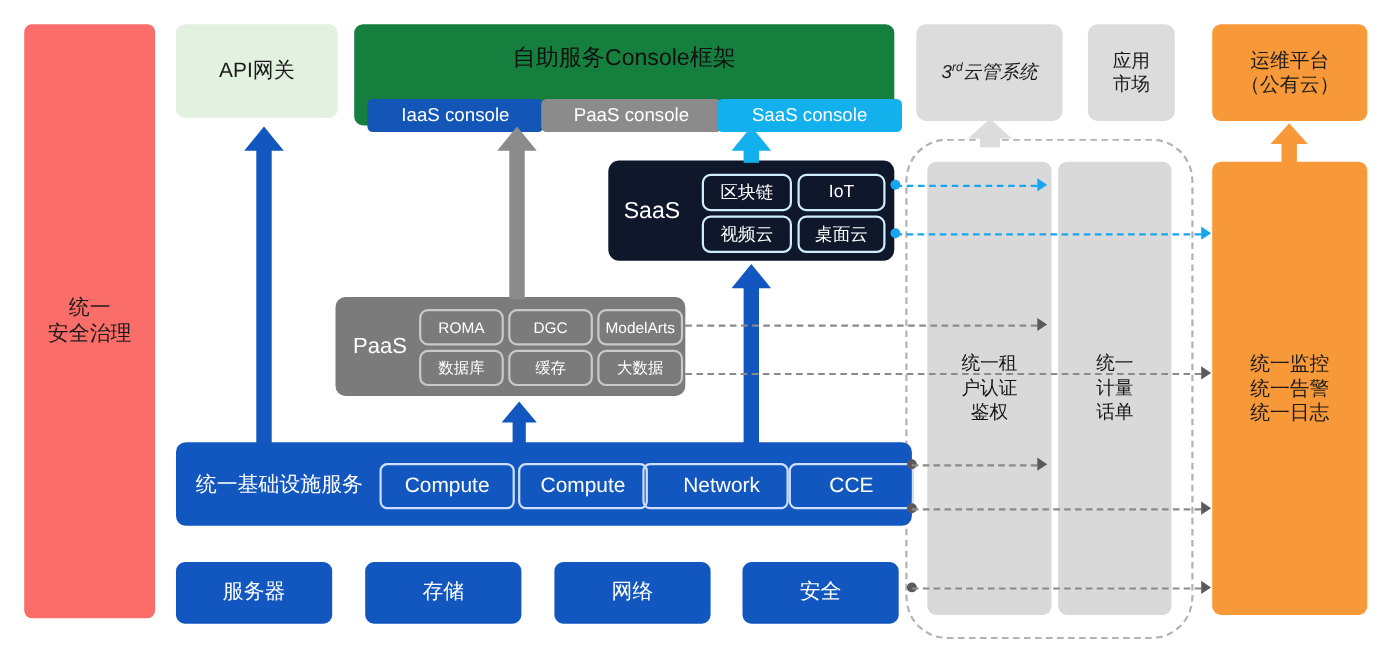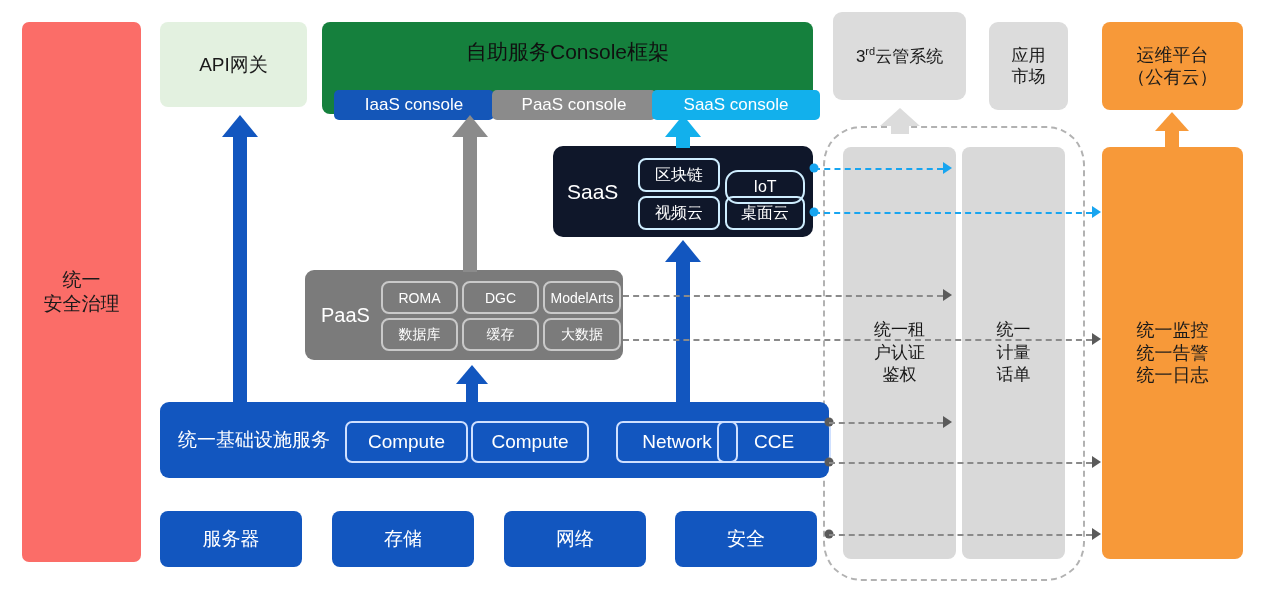--- a/index.html
+++ b/index.html
@@ -104,21 +104,21 @@
       <span>IaaS console</span>
     </div>
     <div class="console-chip chip-paas" style="left:170px;width:144px;">
       <span>PaaS console</span>
     </div>
     <div class="console-chip chip-saas" style="left:330px;width:148px;">
       <span>SaaS console</span>
     </div>
   </div>
 
-  <div class="abs card gray-box" style="left:833px;top:12px;width:133px;height:88px;">
+  <div class="abs card gray-box" style="left:833px;top:22px;width:133px;height:88px;font-style:italic;">
     <span><span>3</span><sup>rd</sup><span>云管系统</span></span>
   </div>
 
   <div class="abs card gray-box" style="left:989px;top:22px;width:79px;height:88px;flex-direction:column;">
     <div>应用</div>
     <div>市场</div>
   </div>
 
   <div class="abs card orange-box" style="left:1102px;top:22px;width:141px;height:88px;flex-direction:column;">
     <div>运维平台</div>
@@ -146,21 +146,21 @@
     <div>统一监控</div>
     <div>统一告警</div>
     <div>统一日志</div>
   </div>
 
   <div class="abs saas-panel" style="left:553px;top:146px;width:260px;height:91px;">
     <div class="saas-label">SaaS</div>
     <div class="saas-chip" style="left:85px;top:12px;width:78px;height:30px;">
       <span>区块链</span>
     </div>
-    <div class="saas-chip" style="left:172px;top:24px;width:76px;height:30px;border-radius:13px;">
+    <div class="saas-chip" style="left:172px;top:12px;width:76px;height:30px;">
       <span>IoT</span>
     </div>
     <div class="saas-chip" style="left:85px;top:50px;width:78px;height:30px;">
       <span>视频云</span>
     </div>
     <div class="saas-chip" style="left:172px;top:50px;width:76px;height:30px;">
       <span>桌面云</span>
     </div>
   </div>
 
@@ -187,21 +187,21 @@
   </div>
 
   <div class="abs infra-bar" style="left:160px;top:402px;width:669px;height:76px;">
     <div class="infra-label">统一基础设施服务</div>
     <div class="infra-chip" style="left:185px;width:119px;">
       <span>Compute</span>
     </div>
     <div class="infra-chip" style="left:311px;width:114px;">
       <span>Compute</span>
     </div>
-    <div class="infra-chip" style="left:456px;width:118px;">
+    <div class="infra-chip" style="left:424px;width:118px;padding-left:11px;">
       <span>Network</span>
     </div>
     <div class="infra-chip" style="left:557px;width:110px;">
       <span>CCE</span>
     </div>
   </div>
 
   <div class="abs card blue-box" style="left:160px;top:511px;width:142px;height:56px;">
     <span>服务器</span>
   </div>

